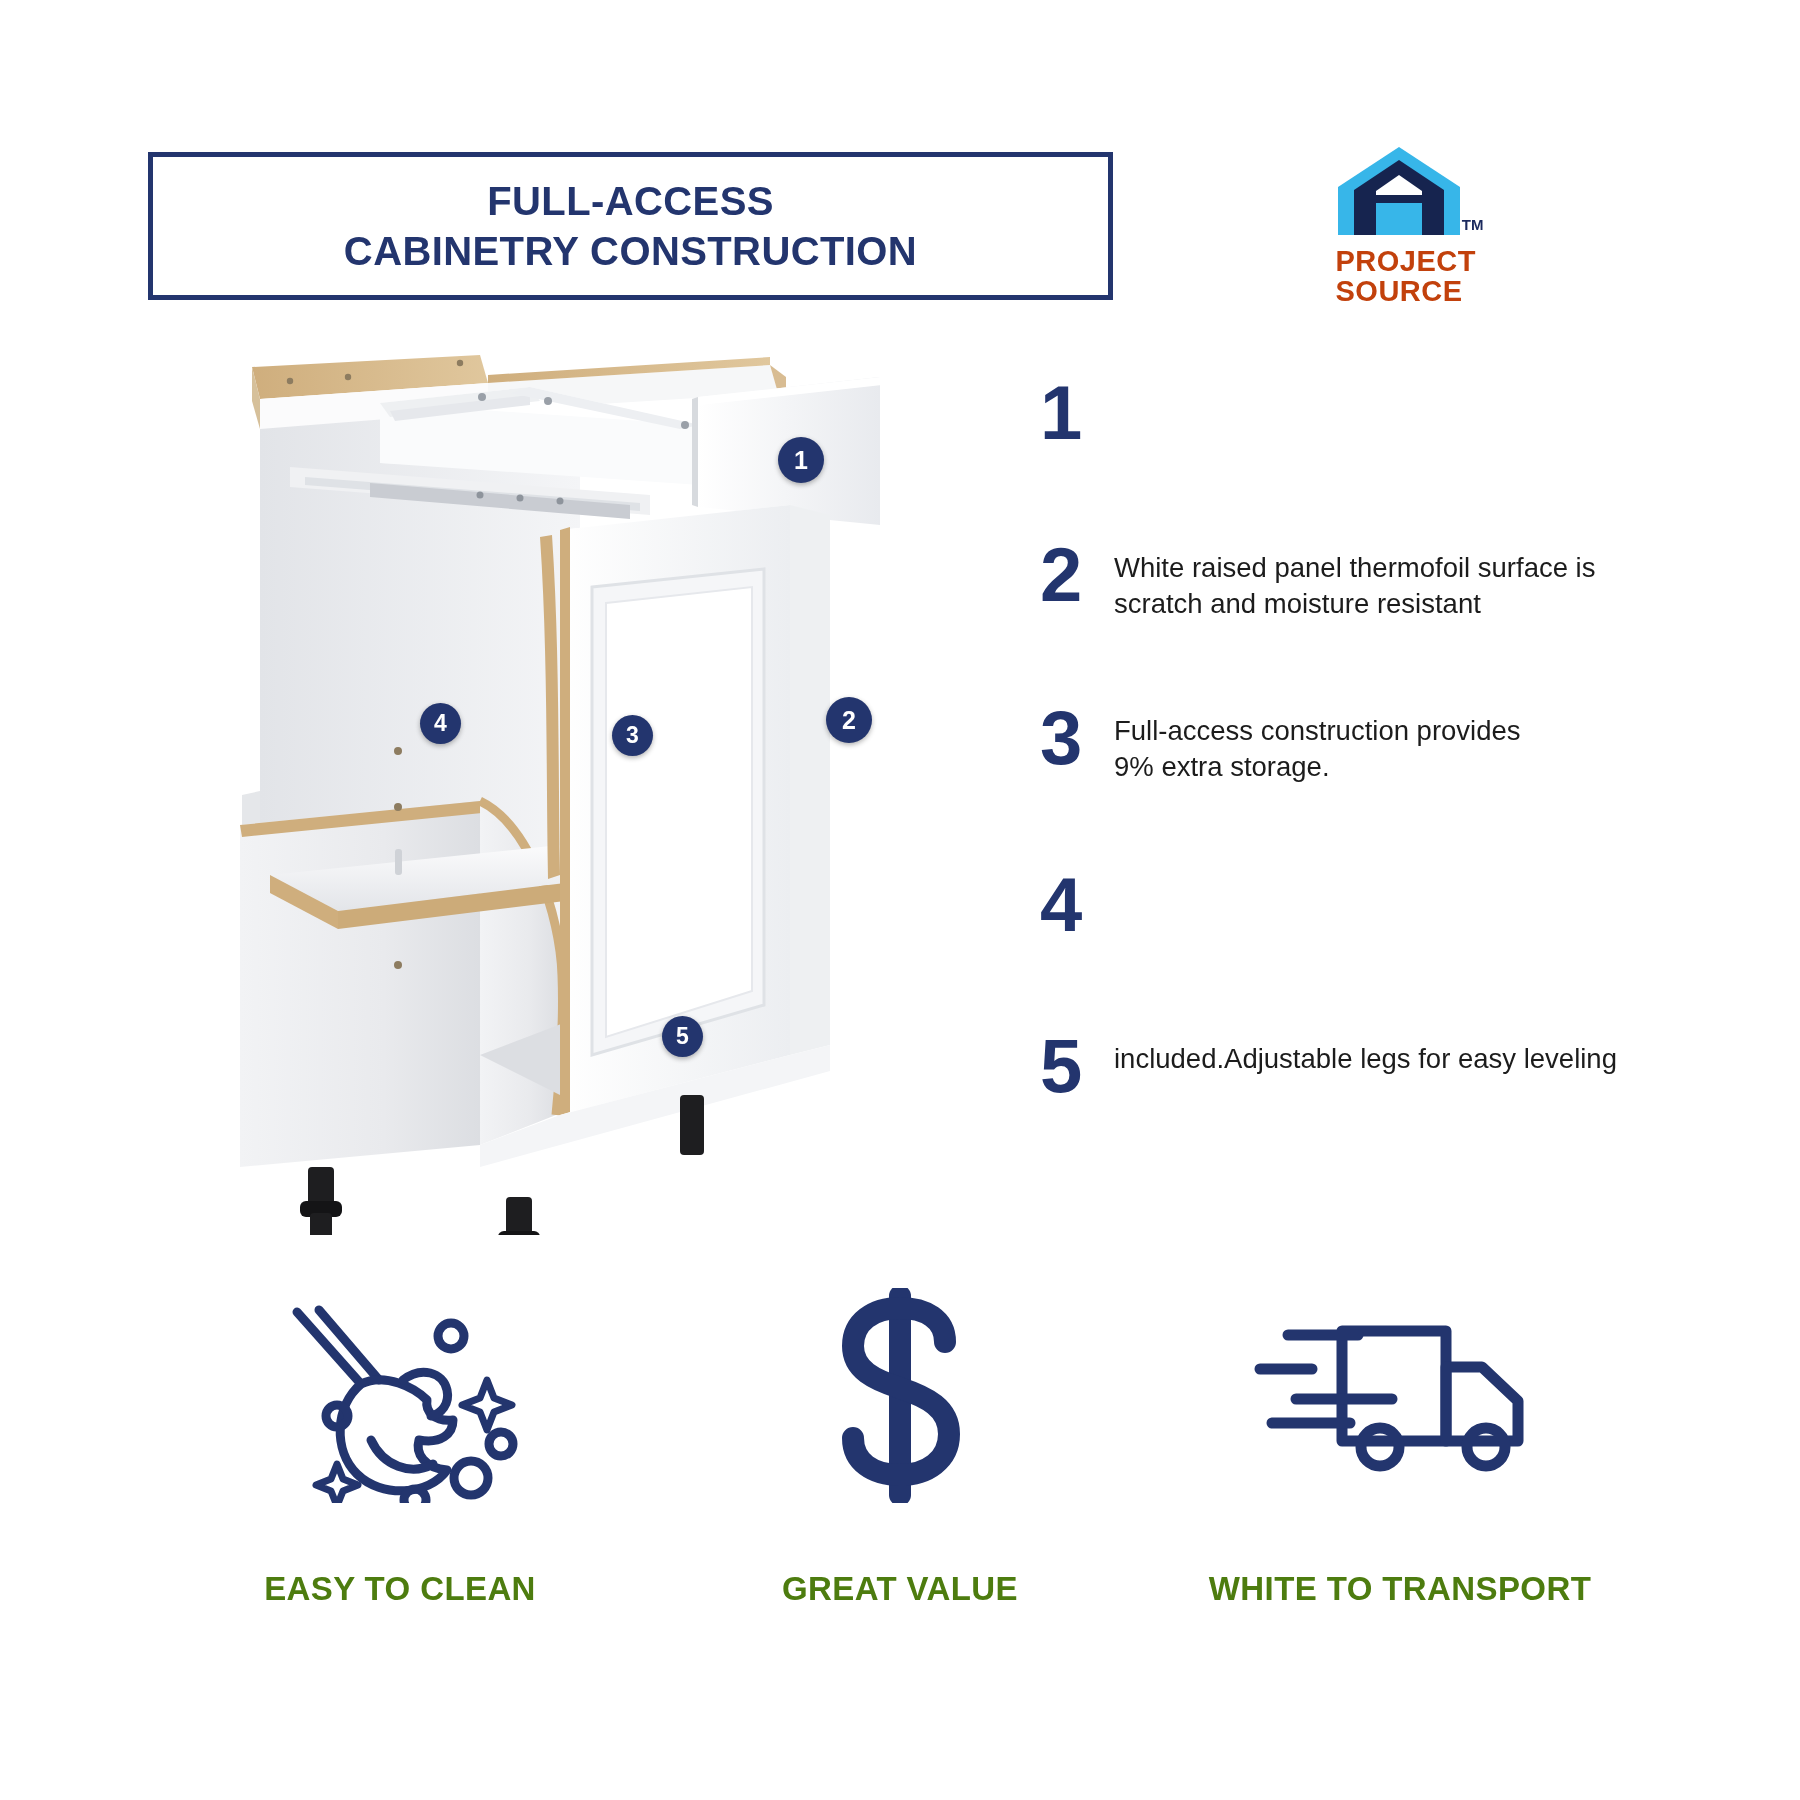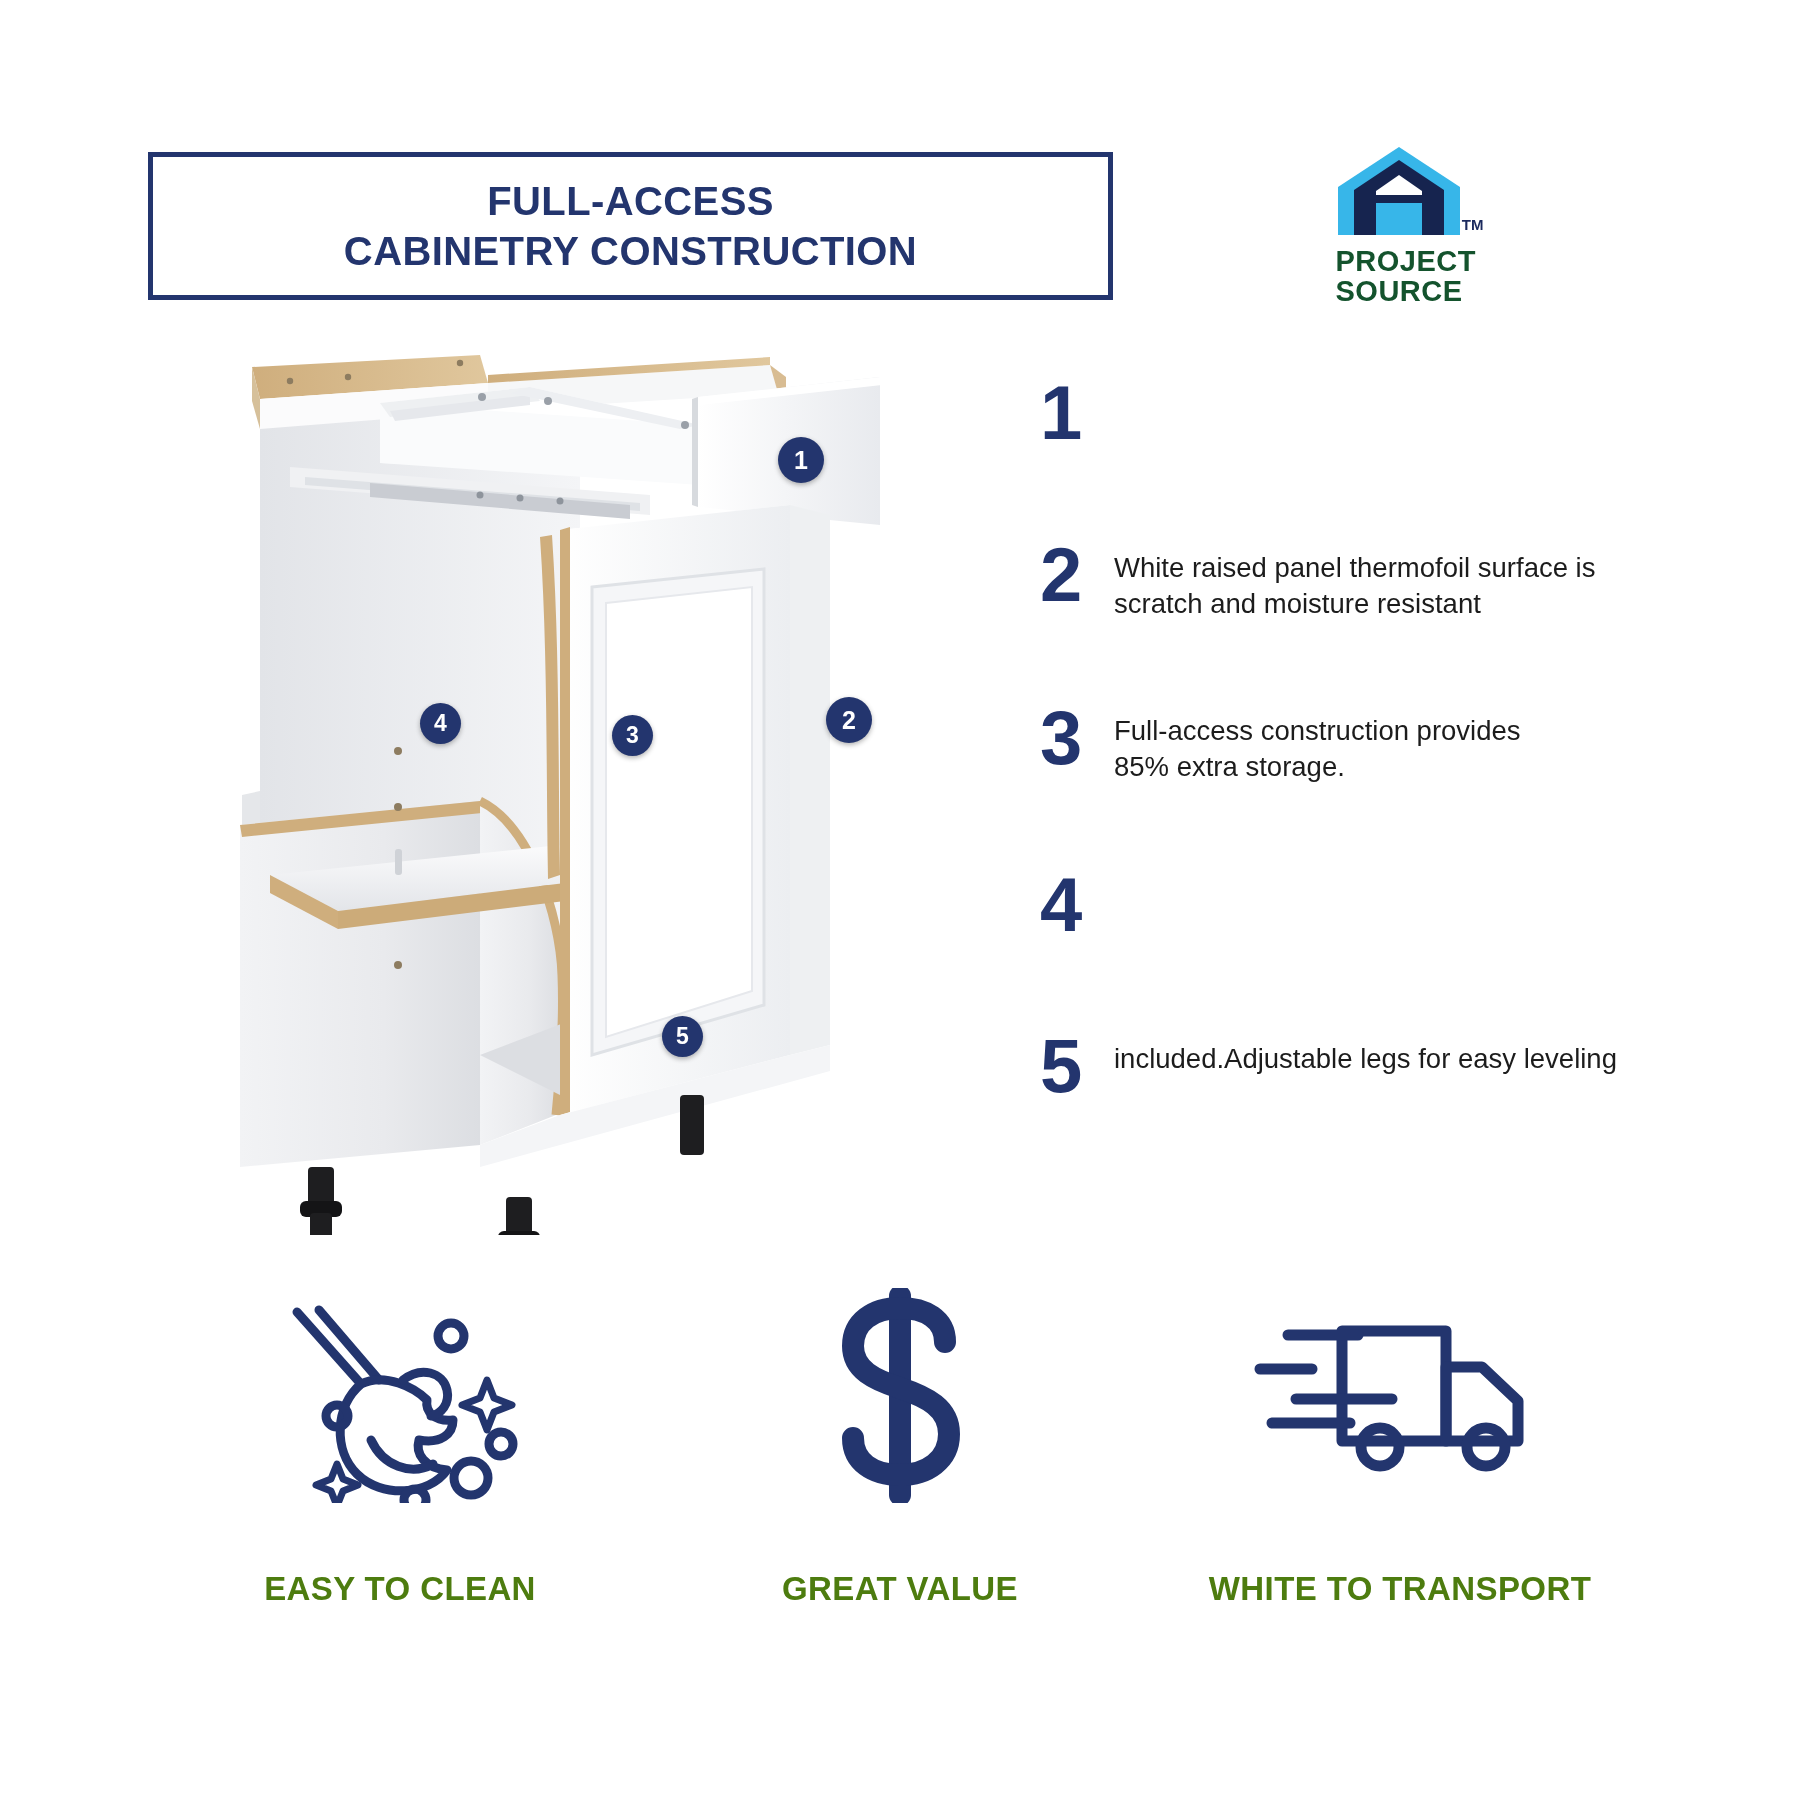--- a/index.html
+++ b/index.html
@@ -77,21 +77,21 @@
   #logo-tm {
     position: absolute;
     right: -22px;
     bottom: 4px;
     font-size: 15px;
     font-weight: bold;
     color: #1b2a5e;
   }
   #logo-words {
     margin-top: 10px;
-    color: #14532d;
+    color: #c2410c;
     font-size: 29px;
     font-weight: bold;
     line-height: 1.02;
     letter-spacing: 0.5px;
     text-align: center;
     white-space: pre-line;
     width: 126px;
   }
 
   
@@ -361,21 +361,21 @@
 
   <div class="feature" style="top:162px; left:0px;">
     <div class="feat-num">2</div>
     <div class="feat-txt">White raised panel thermofoil surface is
 scratch and moisture resistant</div>
   </div>
 
   <div class="feature" style="top:325px; left:0px;">
     <div class="feat-num">3</div>
     <div class="feat-txt">Full-access construction provides
-85% extra storage.</div>
+9% extra storage.</div>
   </div>
 
   <div class="feature" style="top:492px; left:0px;">
     <div class="feat-num">4</div>
   </div>
 
   <div class="feature" style="top:653px; left:0px;">
     <div class="feat-num">5</div>
     <div class="feat-txt">included.Adjustable legs for easy leveling</div>
   </div>

